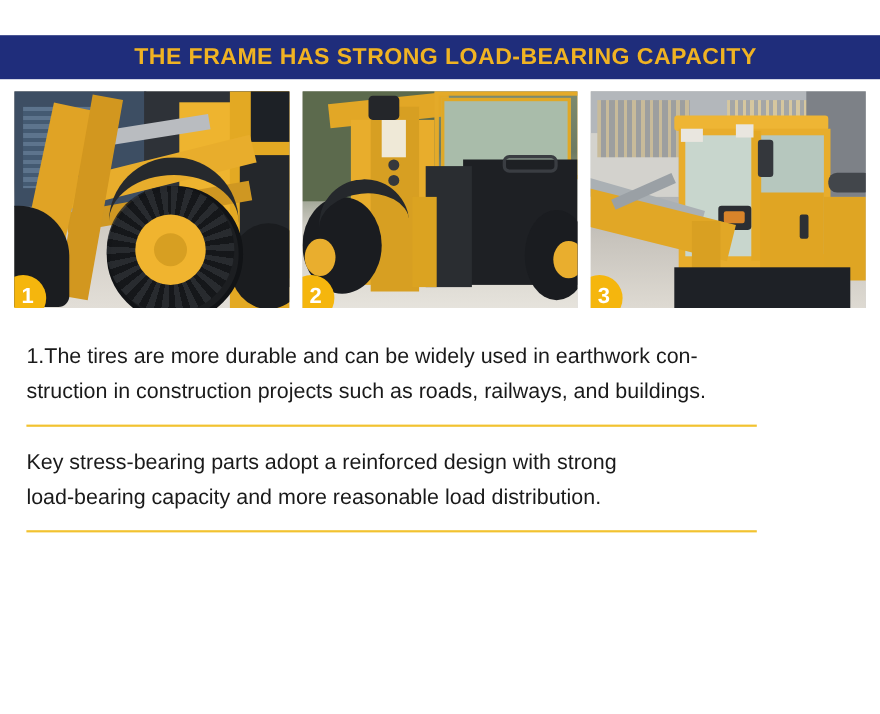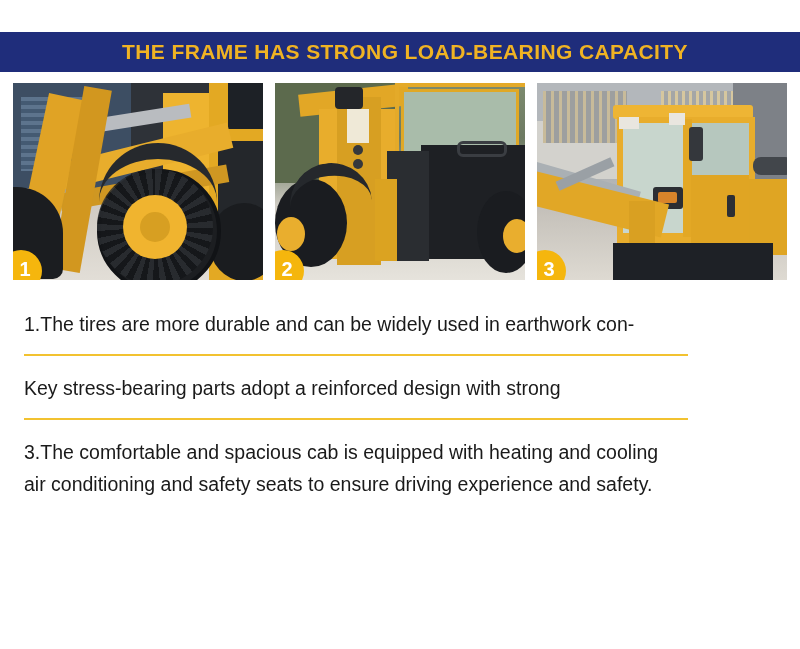--- a/index.html
+++ b/index.html
@@ -280,30 +280,28 @@
         <span>3</span>
       </div>
     </div>
 
   </div>
 
   <div class="content">
 
     <div class="para block-1">
       <span class="line">1.The tires are more durable and can be widely used in earthwork con-</span>
+      <span class="line">struction in construction projects such as roads, railways, and buildings.</span>
     </div>
 
     <div class="divider"></div>
 
     <div class="para block-2">
       <span class="line">Key stress-bearing parts adopt a reinforced design with strong</span>
+      <span class="line">load-bearing capacity and more reasonable load distribution.</span>
     </div>
 
     <div class="divider"></div>
 
-    <div class="para block-3">
-      <span class="line">3.The comfortable and spacious cab is equipped with heating and cooling</span>
-      <span class="line">air conditioning and safety seats to ensure driving experience and safety.</span>
-    </div>
 
   </div>
 
 </div>
 
 </body></html>

